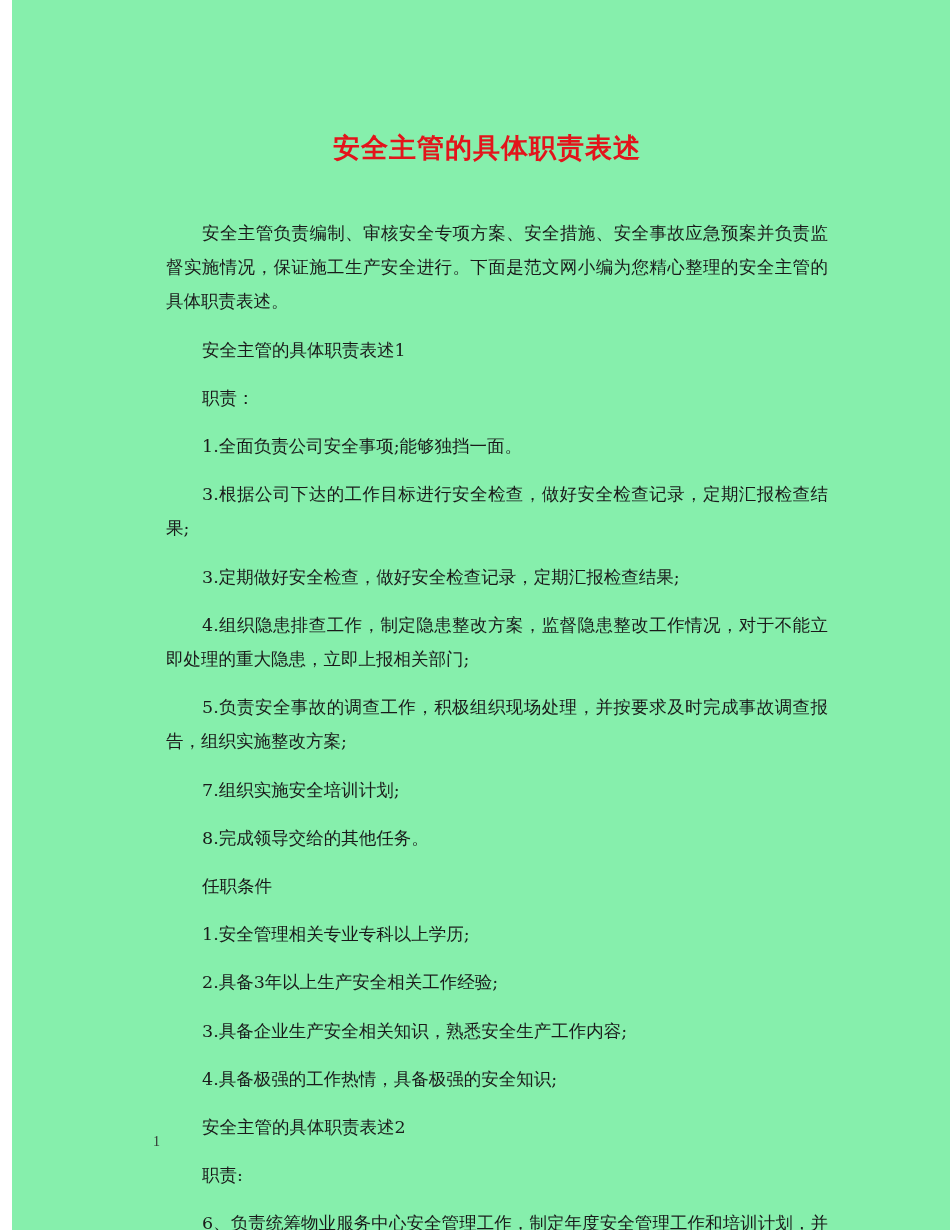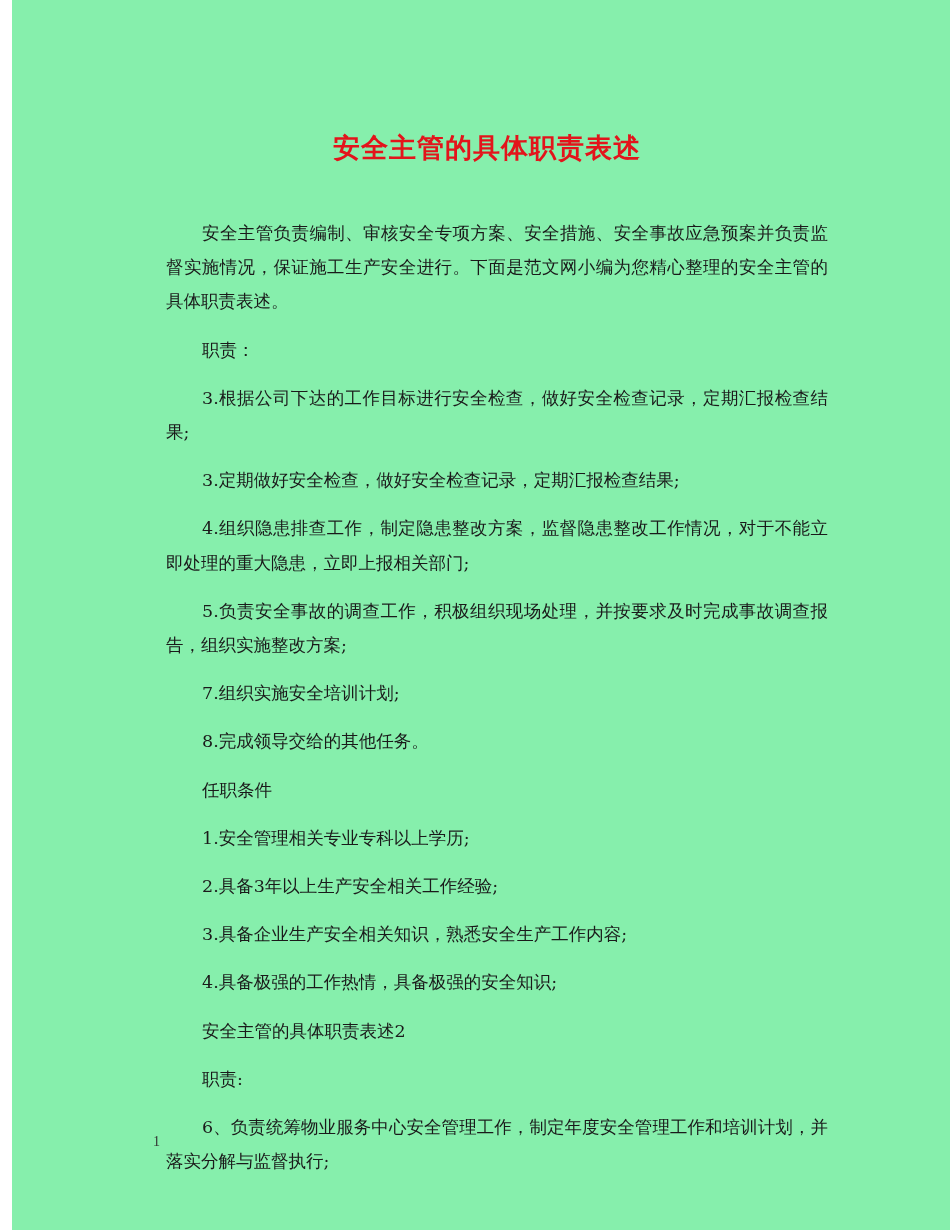--- a/index.html
+++ b/index.html
@@ -60,21 +60,23 @@
     }
   </style>
 </head>
 <body>
 
 <div class="page">
   <h1 class="title">安全主管的具体职责表述</h1>
 
   <div class="content">
     <p>安全主管负责编制、审核安全专项方案、安全措施、安全事故应急预案并负责监督实施情况，保证施工生产安全进行。下面是范文网小编为您精心整理的安全主管的具体职责表述。</p>
+    <p>安全主管的具体职责表述1</p>
     <p>职责：</p>
+    <p>1.全面负责公司安全事项;能够独挡一面。</p>
     <p>3.根据公司下达的工作目标进行安全检查，做好安全检查记录，定期汇报检查结果;</p>
     <p>3.定期做好安全检查，做好安全检查记录，定期汇报检查结果;</p>
     <p>4.组织隐患排查工作，制定隐患整改方案，监督隐患整改工作情况，对于不能立即处理的重大隐患，立即上报相关部门;</p>
     <p>5.负责安全事故的调查工作，积极组织现场处理，并按要求及时完成事故调查报告，组织实施整改方案;</p>
     <p>7.组织实施安全培训计划;</p>
     <p>8.完成领导交给的其他任务。</p>
     <p>任职条件</p>
     <p>1.安全管理相关专业专科以上学历;</p>
     <p>2.具备3年以上生产安全相关工作经验;</p>
     <p>3.具备企业生产安全相关知识，熟悉安全生产工作内容;</p>

